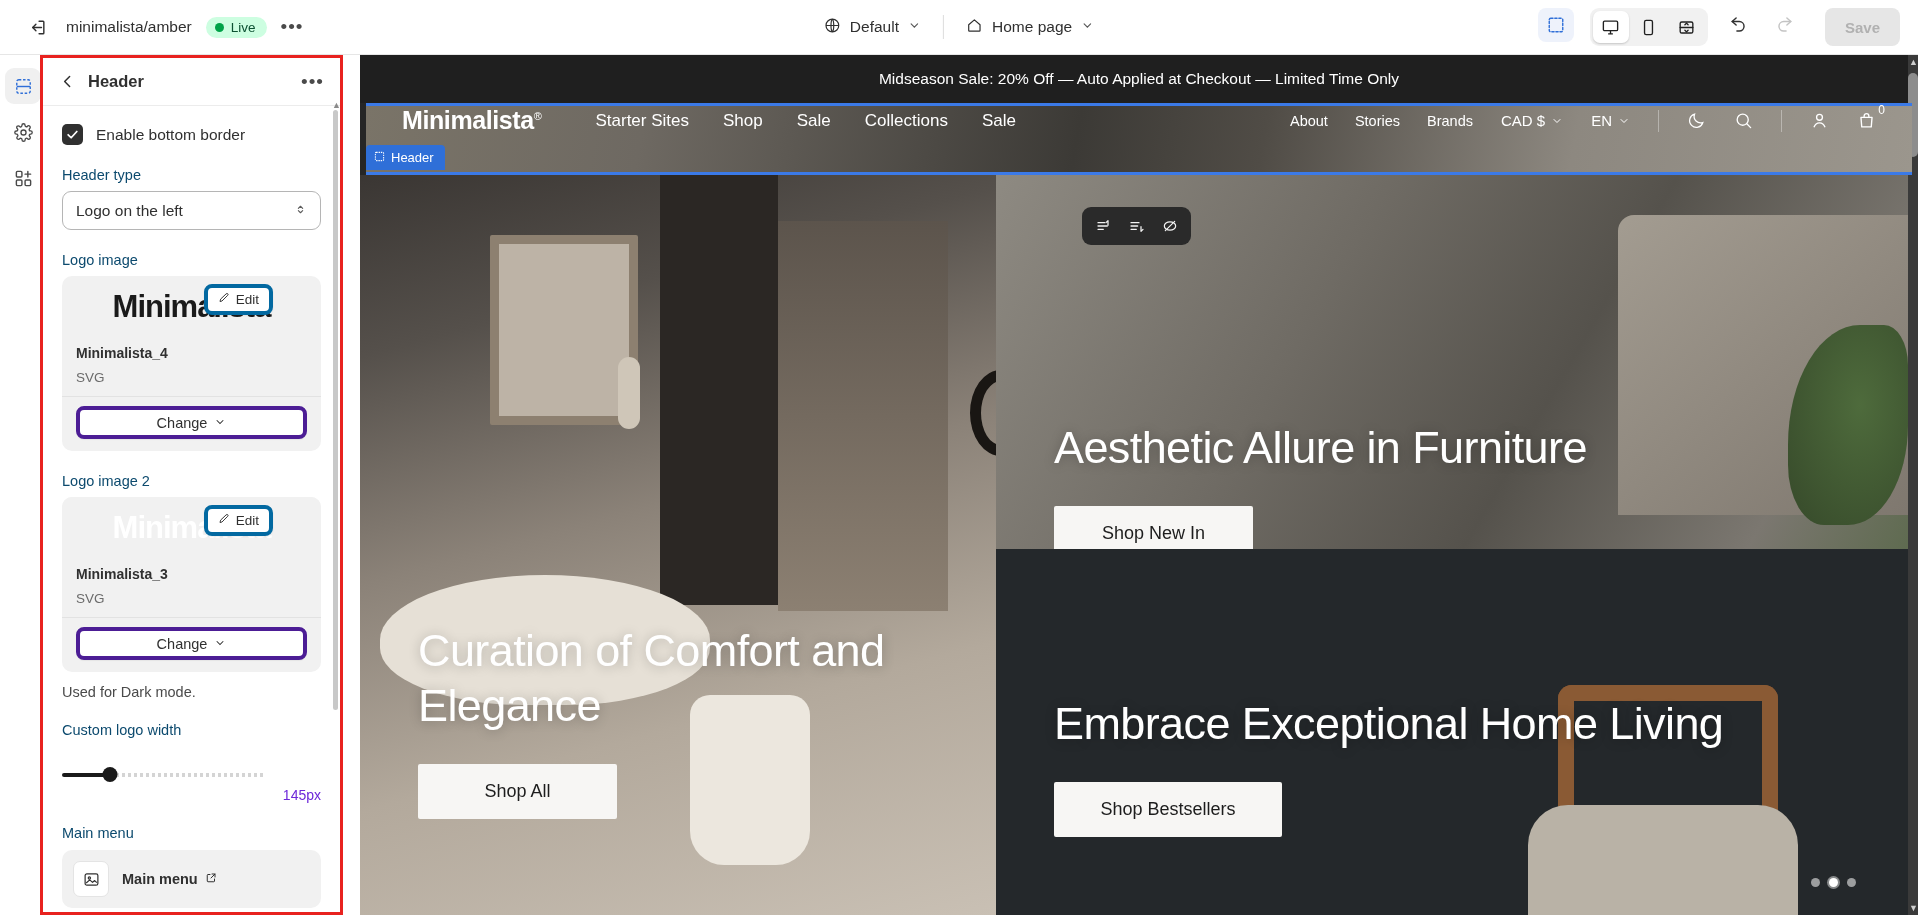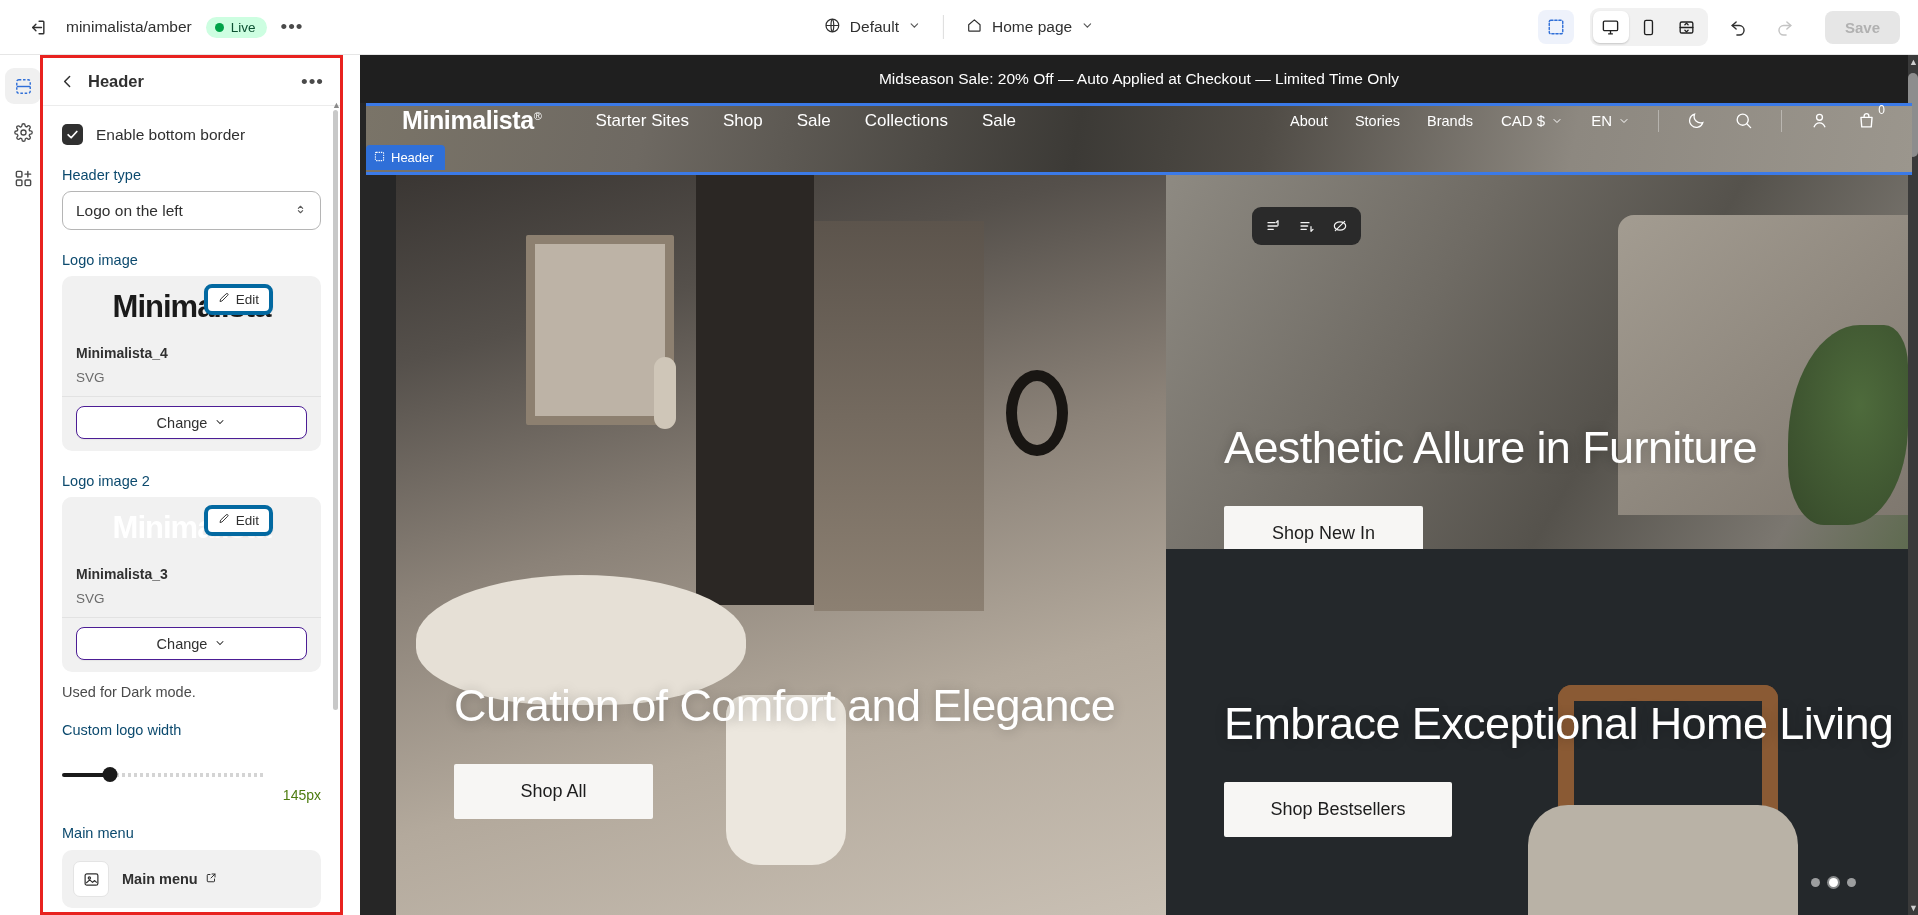--- a/index.html
+++ b/index.html
@@ -34,21 +34,21 @@
     position: absolute; left: 50%; transform: translateX(-50%);
     display: flex; align-items: center; gap: 0px;
   }
   .chip {
     display: flex; align-items: center; gap: 9px; padding: 6px 12px;
     border-radius: 8px; cursor: pointer; font-size: 15.5px; color: #303030;
   }
   .divider-v { width: 1px; height: 24px; background: #dcdcdc; margin: 0 10px; }
 
   .tb-right {
-    position: absolute; right: 18px; display: flex; align-items: center; gap: 16px;
+    position: absolute; right: 18px; display: flex; gap: 16px;
   }
   .seg-group {
     display: flex; align-items: center; background: #f1f1f1;
     border-radius: 9px; padding: 3px; gap: 2px;
   }
   .seg {
     width: 36px; height: 32px; display: flex; align-items: center;
     justify-content: center; border-radius: 7px; cursor: pointer; color: #303030;
   }
   .seg.active { background: #ffffff; box-shadow: 0 1px 2px rgba(0,0,0,.18); }
@@ -124,39 +124,39 @@
     position: absolute; top: 8px; right: 48px; background: #fff;
     border: 4px solid #0369a1; border-radius: 8px; padding: 4px 10px;
     display: flex; align-items: center; gap: 6px; font-size: 13.5px;
     color: #303030; cursor: pointer; box-shadow: 0 1px 2px rgba(0,0,0,.07);
   }
   .media-meta { padding: 7px 14px 11px 14px; }
   .media-name { font-size: 14px; font-weight: 600; color: #303030; margin-bottom: 9px; }
   .media-type { font-size: 13.5px; color: #6b6b6b; }
   .media-footer { padding: 9px 14px 12px 14px; border-top: 1px solid #e2e2e2; }
   .change-btn {
-    width: 100%; height: 33px; border: 1px solid #4c1d95; border-radius: 8px;
+    width: 100%; height: 33px; border: 4px solid #4c1d95; border-radius: 8px;
     background: #fff; display: flex; align-items: center; justify-content: center;
     gap: 7px; font-size: 14.5px; color: #303030; cursor: pointer;
     box-shadow: 0 1px 1px rgba(0,0,0,.05);
   }
   .helper-text { font-size: 14.5px; color: #4a4a4a; margin: 12px 0 22px 0; }
 
   .slider-row { display: flex; align-items: center; gap: 13px; }
   .slider-track { flex: 1; position: relative; height: 18px; display: flex; align-items: center; }
   .slider-fill { position: absolute; left: 0; height: 4px; width: 24%; background: #1a1a1a; border-radius: 2px; }
   .slider-rest {
     position: absolute; left: 24%; right: 0; height: 4px;
     background-image: repeating-linear-gradient(to right,#d4d4d4 0 3px,transparent 3px 6px);
   }
   .slider-thumb {
     position: absolute; left: 24%; width: 15px; height: 15px; border-radius: 50%;
     background: #1a1a1a; transform: translateX(-50%); cursor: grab;
   }
-  .slider-value { font-size: 14px; color: #4d7c0f; min-width: 44px; text-align: right; margin-top: 41px; }
+  .slider-value { font-size: 14px; color: #6d28d9; min-width: 44px; text-align: right; margin-top: 41px; }
 
   .menu-card {
     background: #f1f1f1; border-radius: 10px; padding: 11px; margin-top: 9px;
   }
   .menu-row { display: flex; align-items: center; gap: 13px; }
   .menu-thumb {
     width: 36px; height: 36px; background: #fff; border: 1px solid #e4e4e4;
     border-radius: 7px; display: flex; align-items: center; justify-content: center;
   }
   .menu-name { font-size: 14.5px; font-weight: 600; color: #303030; display:flex; align-items:center; gap:7px; }
@@ -213,23 +213,22 @@
   }
   .hdr-sep { width: 1px; height: 22px; background: rgba(255,255,255,.35); }
   .hicon { color: #fff; cursor: pointer; display: flex; position: relative; }
   .cart-count {
     position: absolute; top: -8px; right: -9px; color: #fff; font-size: 12px;
   }
 
   
   .hero-grid { position: relative; height: 740px; display: flex; }
   .hero-left {
-    width: 770px; position: relative; overflow: hidden;
+    width: 636px; position: relative; overflow: hidden;
     background: linear-gradient(165deg,#3a3633 0%,#55504b 20%,#8b8278 45%,#b3a99c 70%,#c9c0b4 100%);
-    margin-left: 36px;
   }
   .hero-right { flex: 1; position: relative; display: flex; flex-direction: column; }
   .hero-tr {
     height: 374px; position: relative; overflow: hidden;
     background: linear-gradient(120deg,#8e8a82 0%,#6f6b64 35%,#55524c 60%,#7b7770 85%,#5d6a4e 100%);
   }
   .hero-br {
     flex: 1; position: relative; overflow: hidden; background: #24282b;
   }
   .hero-copy { position: absolute; left: 58px; bottom: 0; z-index: 3; }

